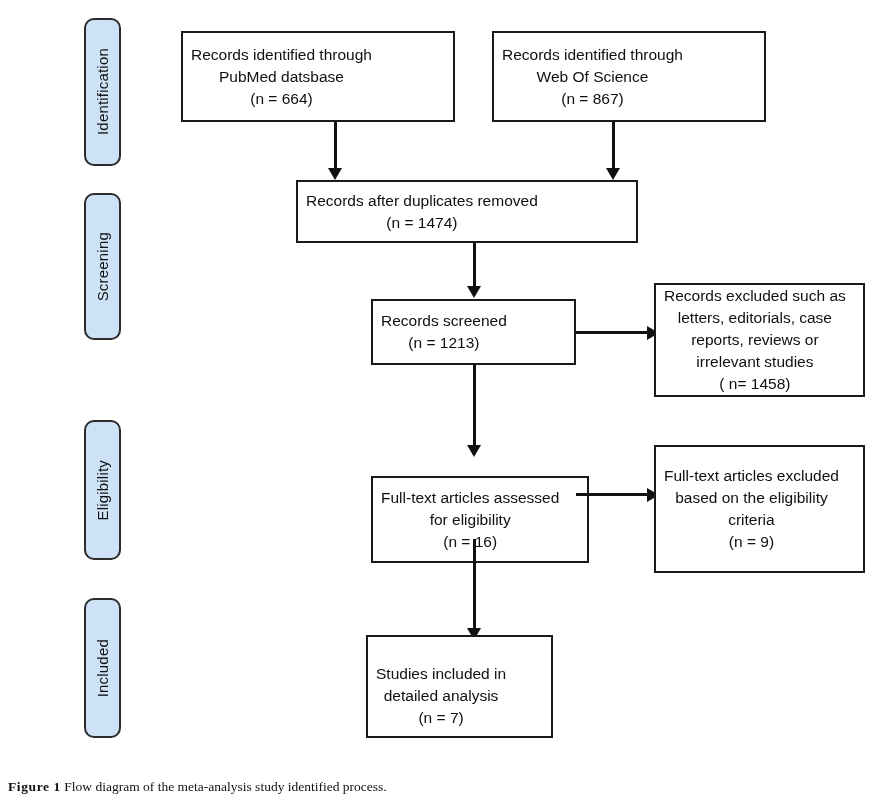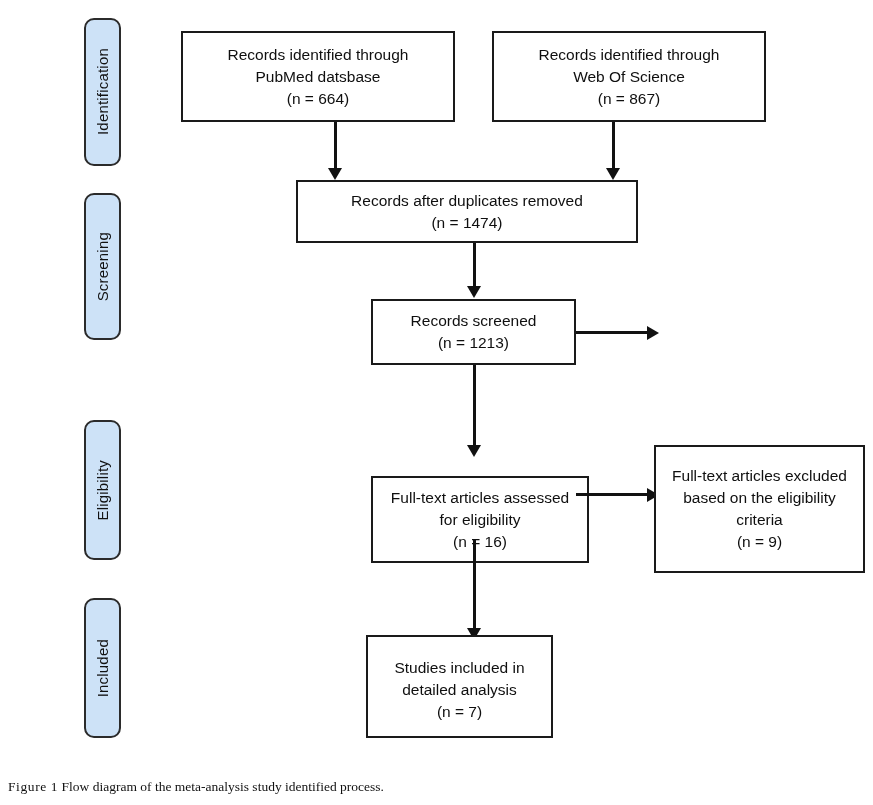--- a/index.html
+++ b/index.html
@@ -39,22 +39,21 @@
     white-space: nowrap;
   }
 
   
   .flow-box {
     position: absolute;
     box-sizing: border-box;
     background: #ffffff;
     border: 2px solid #1a1a1a;
     display: flex;
-    justify-content: center;
-    padding: 20px 8px;
+    padding: 26px 8px;
   }
   .flow-box.v-center { align-items: center; }
   .flow-box.v-top { align-items: flex-start; }
   .flow-box .box-text {
     text-align: center;
     font-size: 15.5px;
     line-height: 1.42;
     color: #0f0f0f;
     white-space: pre-line;
   }
@@ -92,21 +91,21 @@
     position: absolute;
     left: 8px;
     top: 778px;
     width: 860px;
     font-family: "Liberation Serif", serif;
     font-size: 13.5px;
     color: #111111;
     line-height: 1.3;
   }
   #caption .cap-label {
-    font-weight: normal;
+    font-weight: bold;
     letter-spacing: 0.6px;
   }
 </style>
 </head>
 <body>
 
 <div id="page">
 
   <div class="stage-label" style="left:84px; top:18px; width:37px; height:148px;">
     <span class="stage-text">Identification</span>
@@ -151,20 +150,27 @@
   <div class="arrow-down" style="left:467px; top:286px;"></div>
 
   <div class="flow-box v-center" style="left:371px; top:299px; width:205px; height:66px;">
     <span class="box-text">Records screened
 (n = 1213)</span>
   </div>
 
   <div class="hline" style="left:576px; top:331px; width:77px; height:3px;"></div>
   <div class="arrow-right" style="left:647px; top:326px;"></div>
 
+  <div class="flow-box v-center" style="left:654px; top:283px; width:211px; height:114px;">
+    <span class="box-text">Records excluded such as
+letters, editorials, case
+reports, reviews or
+irrelevant studies
+( n= 1458)</span>
+  </div>
 
   <div class="vline" style="left:473px; top:365px; width:3px; height:85px;"></div>
   <div class="arrow-down" style="left:467px; top:445px;"></div>
 
   <div class="flow-box v-center" style="left:371px; top:476px; width:218px; height:87px;">
     <span class="box-text">Full-text articles assessed
 for eligibility
 (n = 16)</span>
   </div>
 

